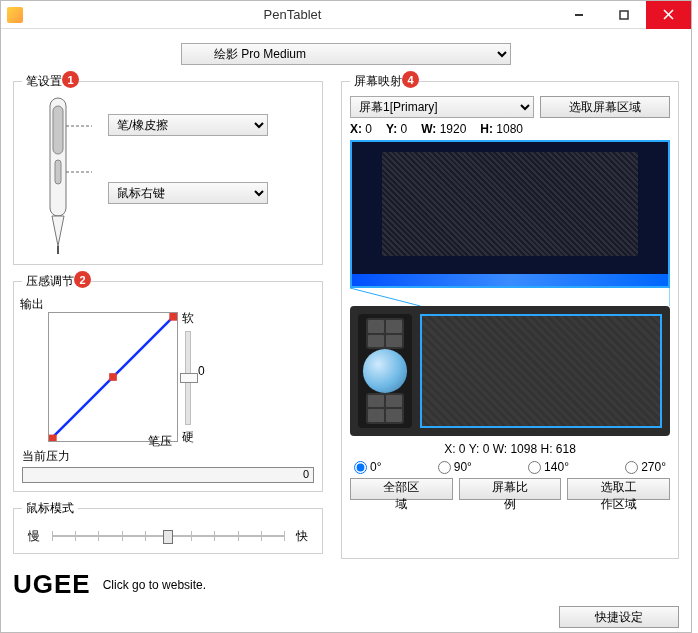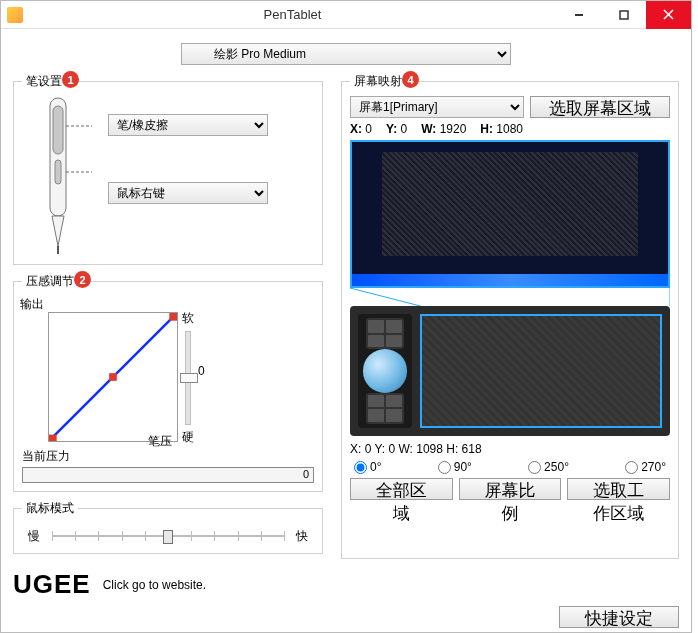--- a/index.html
+++ b/index.html
@@ -45,35 +45,35 @@
 .radio input { margin:0; }
 .speedrow { display:flex; align-items:center; gap:6px; margin-top:4px;}
 .hslider { height:18px; position:relative; }
 .hslider .track { position:absolute; top:8px; left:0; right:0; height:2px; background:#bdbdbd;}
 .hslider .ticks { position:absolute; inset:0;}
 .hslider .ticks span { position:absolute; top:4px; width:1px; height:10px; background:#bdbdbd;}
 .hslider .thumb { position:absolute; top:3px; width:10px; height:14px; background:#e8e8e8; border:1px solid #707070;}
 
 .scr-top { display:flex; gap:6px; align-items:center; margin-bottom:4px;}
 .scr-sel { flex:1; }
-.btn { background:linear-gradient(#fafafa,#e4e4e4); border:1px solid #9c9c9c; height:22px; padding:0 18px; font-size:17px; cursor:default;}
+.btn { background:linear-gradient(#fafafa,#e4e4e4); border:1px solid #9c9c9c; height:22px; padding:0 28px; font-size:12px; cursor:default;}
 .coords { display:flex; gap:14px; font-size:12px; margin:2px 0 4px 0;}
 .coords b { font-weight:bold; }
 .screenprev { border:2px solid #2aa8ff; height:148px; background:#0a1230; position:relative; overflow:hidden;}
 .screenprev .noise { position:absolute; inset:10px 30px 30px 30px; background:repeating-linear-gradient(45deg,#222 0 2px,#444 2px 4px); opacity:.6;}
 .screenprev .taskbar { position:absolute; left:0; right:0; bottom:0; height:12px; background:linear-gradient(90deg,#0050ff,#3a8bff,#06f);}
 .maplines { position:relative; height:18px;}
 .maplines svg{position:absolute;inset:0;}
 .tabletprev { height:130px; background:#2b2b2b; border-radius:4px; padding:8px; display:flex; gap:8px;}
 .tabletprev .keys { width:54px; background:#1a1a1a; border-radius:4px; display:flex; flex-direction:column; align-items:center; justify-content:space-around; padding:4px 0;}
 .tabletprev .keys .kgrp { width:38px; height:32px; background:#333; border-radius:3px; display:grid; grid-template-columns:1fr 1fr; gap:2px; padding:2px;}
 .tabletprev .keys .kgrp div{background:#555;border-radius:1px;}
 .tabletprev .keys .ring { width:44px; height:44px; border-radius:50%; background:radial-gradient(circle at 35% 35%,#cfeafd,#6fb9e6 55%,#3a7aa8);}
 .tabletprev .surface { flex:1; border:2px solid #2aa8ff; background:repeating-linear-gradient(45deg,#3a3a3a 0 3px,#333 3px 6px);}
-.coords2 { margin:6px 0 4px 0;}
+.coords2 { text-align:center; margin:6px 0 4px 0;}
 .rot-radios { display:flex; justify-content:space-between; padding:0 4px 4px 4px;}
 .btnrow3 { display:flex; gap:6px;}
 .btnrow3 .btn { flex:1;}
 .footer1 { display:flex; align-items:center; gap:12px; margin-top:2px; }
 .logo { font-family: Arial Black, Arial; font-weight:900; font-size:26px; letter-spacing:1px;}
 .quickset{display:flex;justify-content:flex-end;margin-top:6px;}
 </style>
 </head>
 <body>
 
@@ -239,21 +239,21 @@
             <label class="radio">
                 <input type="radio" name="rot" checked="" style="">
                 <span>0°</span>
               </label>
             <label class="radio">
                 <input type="radio" name="rot" style="">
                 <span>90°</span>
               </label>
             <label class="radio">
                 <input type="radio" name="rot" style="">
-                <span>250°</span>
+                <span>140°</span>
               </label>
             <label class="radio">
                 <input type="radio" name="rot" style="">
                 <span>270°</span>
               </label>
           </div>
           <div class="btnrow3">
             <button class="btn">全部区域</button>
             <button class="btn">屏幕比例</button>
             <button class="btn">选取工作区域</button>

